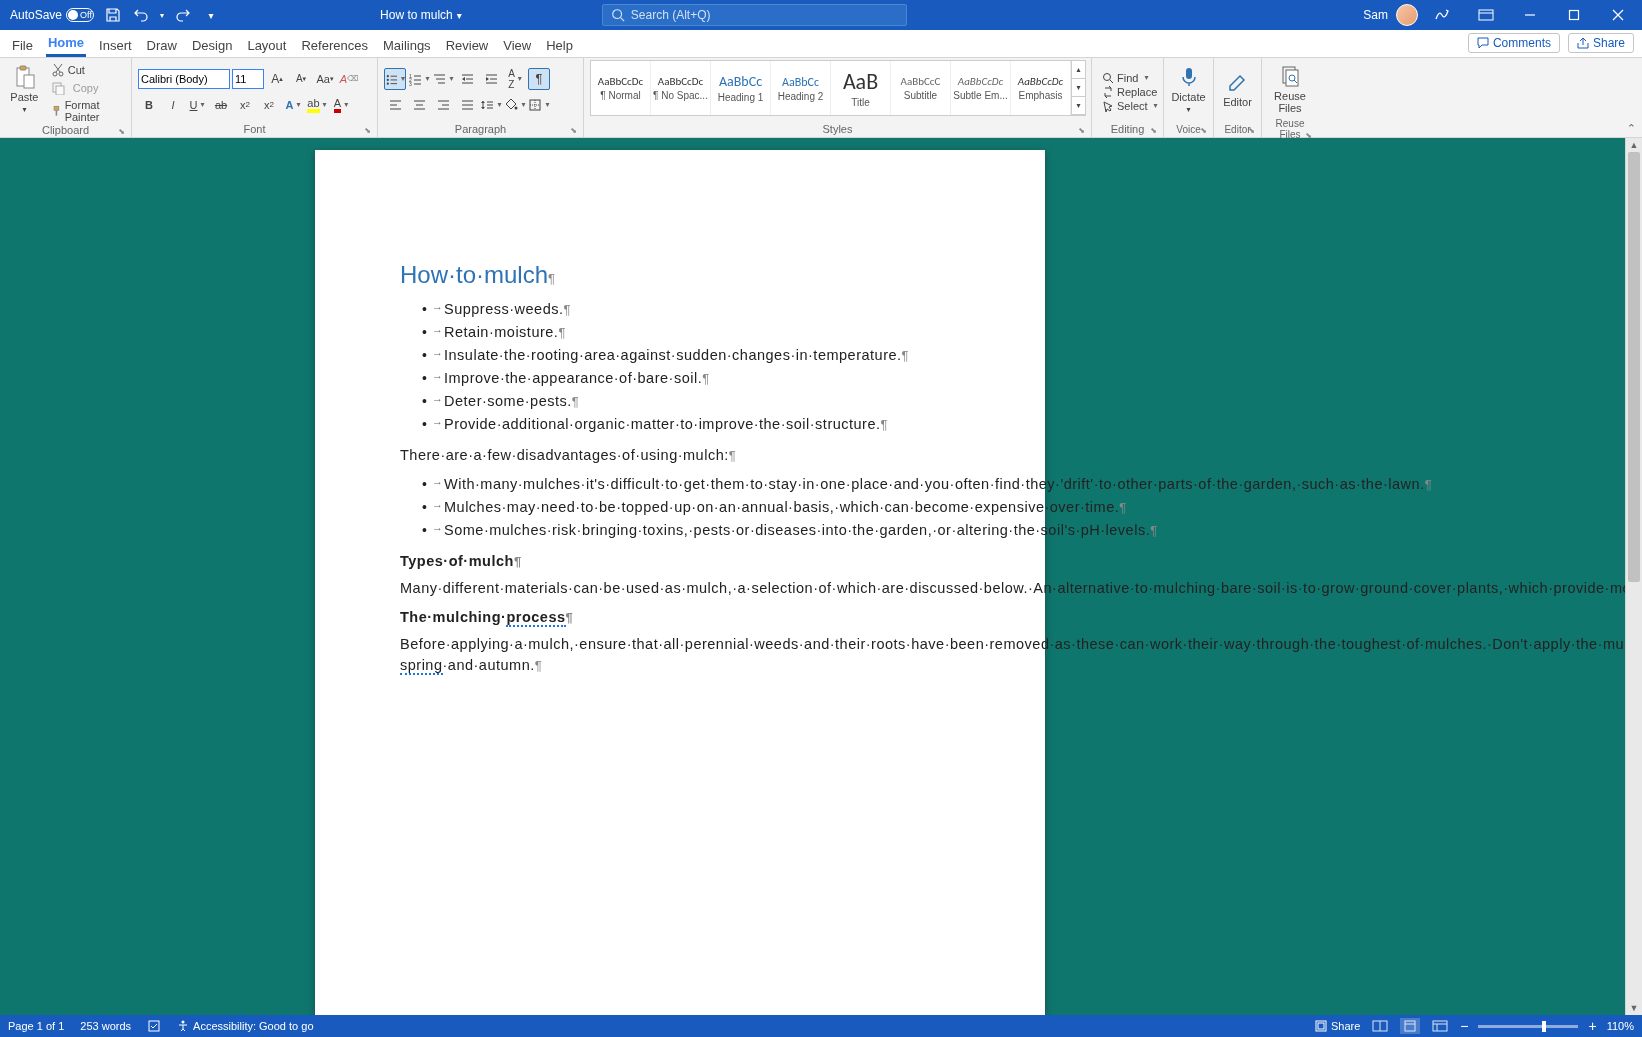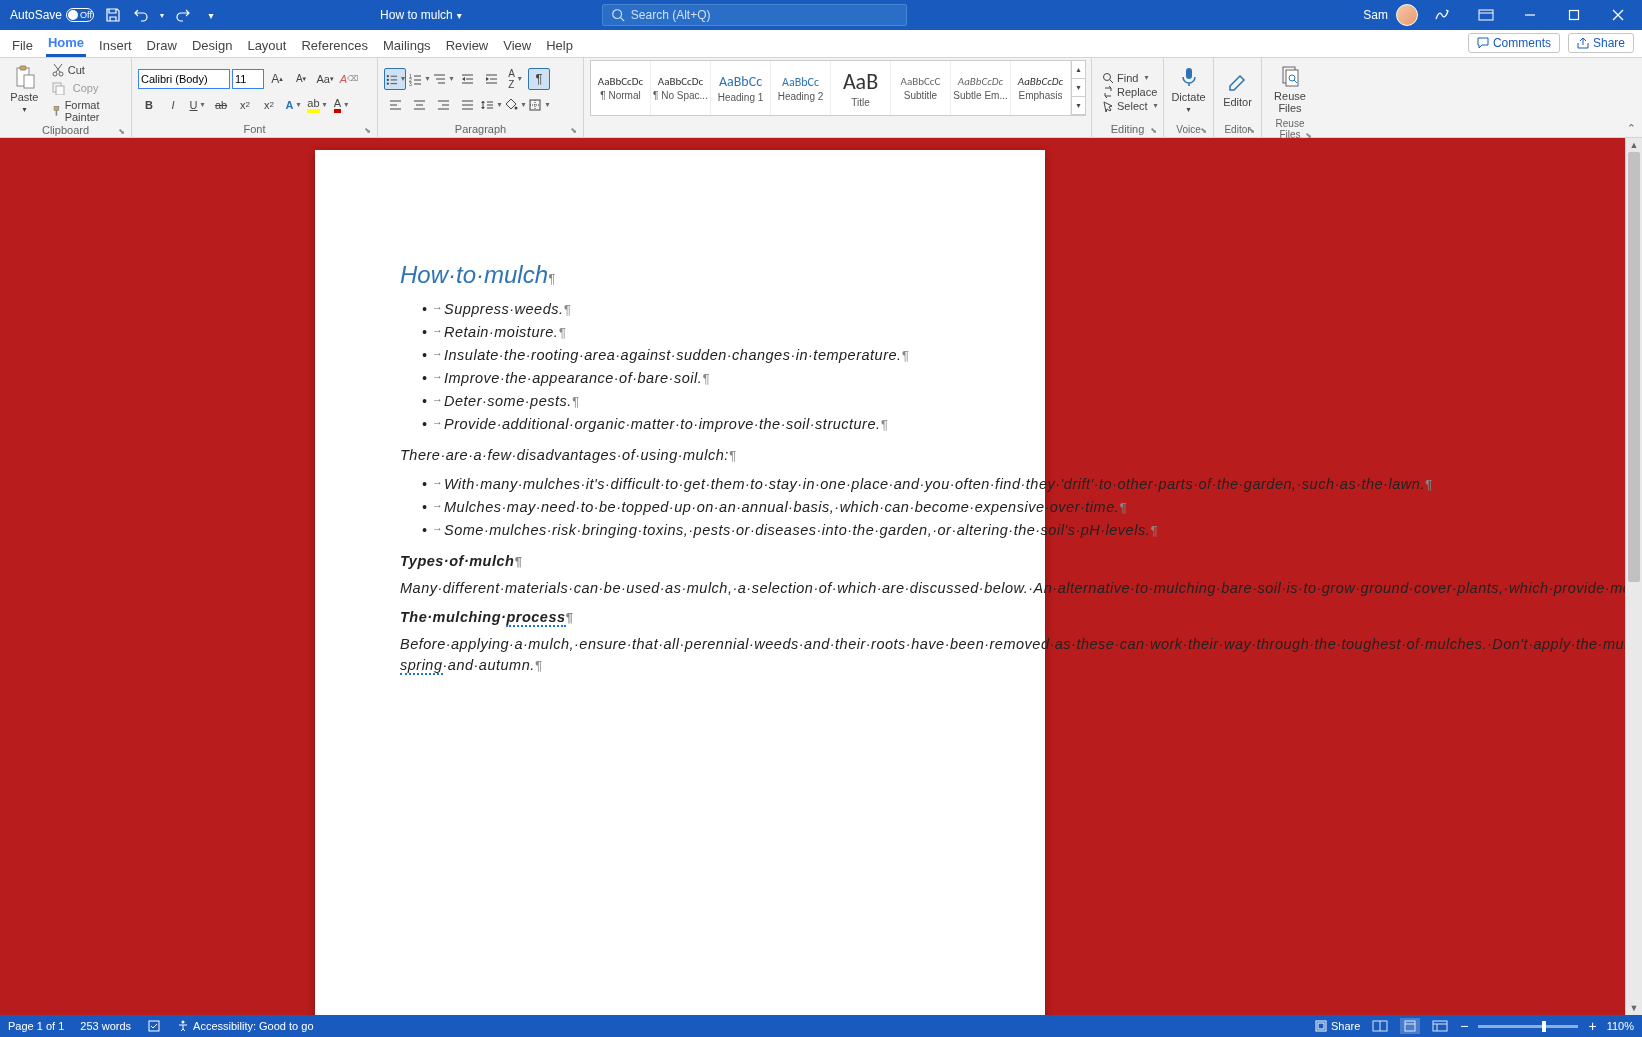--- a/index.html
+++ b/index.html
@@ -46,21 +46,21 @@
 .style-preview { font-family: Calibri, sans-serif; }
 .style-name { font-size:10px; color:#555; margin-top:2px; white-space:nowrap; overflow:hidden; }
 .style-scroll { width:14px; display:flex; flex-direction:column; border-left:1px solid #ccc;}
 .style-scroll div { flex:1; display:flex; align-items:center; justify-content:center; font-size:8px; border-bottom:1px solid #ccc; cursor:pointer;}
 
 .vstack { display:flex; flex-direction:column; gap:2px;justify-content:center;}
 .edit-item { display:flex; align-items:center; gap:3px; font-size:11px; padding:1px 4px; cursor:pointer;}
 .caret::after { content:"▾"; font-size:8px; margin-left:3px; color:#666;}
 
 
-.docarea { position:absolute; top:138px; left:0; right:0; bottom:22px; background:#b91c1c; overflow:hidden;font-style:italic;}
+.docarea { position:absolute; top:138px; left:0; right:0; bottom:22px; background:#0f766e; overflow:hidden;}
 .page { position:absolute; left:315px; top:12px; width:730px; background:#fff; box-shadow:0 2px 8px rgba(0,0,0,.3); min-height:1000px; padding:108px 85px 60px 85px;}
 .doc-text { font-family: Calibri, sans-serif; font-size:14.5px; color:#222; line-height:1.45;}
 .h1 { color:#2e74b5; font-size:24px; font-weight:400; margin-bottom:6px;}
 .para { margin-bottom:8px;}
 .h2 { font-weight:700; font-size:14.5px; margin-bottom:6px;}
 .bullet-list { margin:4px 0 10px 22px;}
 .bullet-list li { list-style:none; position:relative; padding-left:22px; margin-bottom:2px;}
 .bullet-list li::before { content:"•"; position:absolute; left:0; font-size:14px;}
 .bullet-list li .arrow { position:absolute; left:10px; font-size:11px; color:#666;}
 .pilcrow { color:#888; font-size:13px;}
@@ -417,20 +417,21 @@
             <div class="style-preview" style="font-size: 11px; color: rgb(51, 51, 51); font-style: italic;">AaBbCcDc</div>
             <div class="style-name">Emphasis</div>
           </div>
           <div class="style-scroll">
             <div>▴</div>
             <div>▾</div>
             <div>▾</div>
           </div>
         </div>
     </div>
+    <div class="group-label">Styles</div>
   </div>
 
   <div class="group" style="width:72px;">
     <div class="group-content vstack" style="gap:0;">
       <div class="edit-item caret">
           <svg width="12" height="12" viewBox="0 0 12 12">
             <circle cx="5" cy="5" r="3.5" fill="none" stroke="#444"></circle>
             <line x1="8" y1="8" x2="11" y2="11" stroke="#444"></line>
           </svg>
           <span>Find</span>

